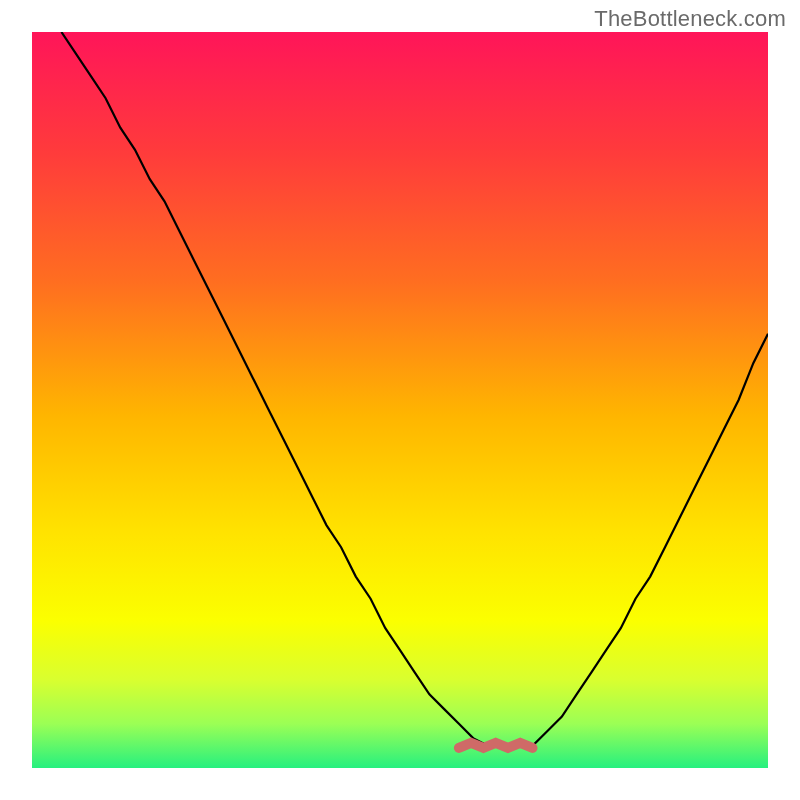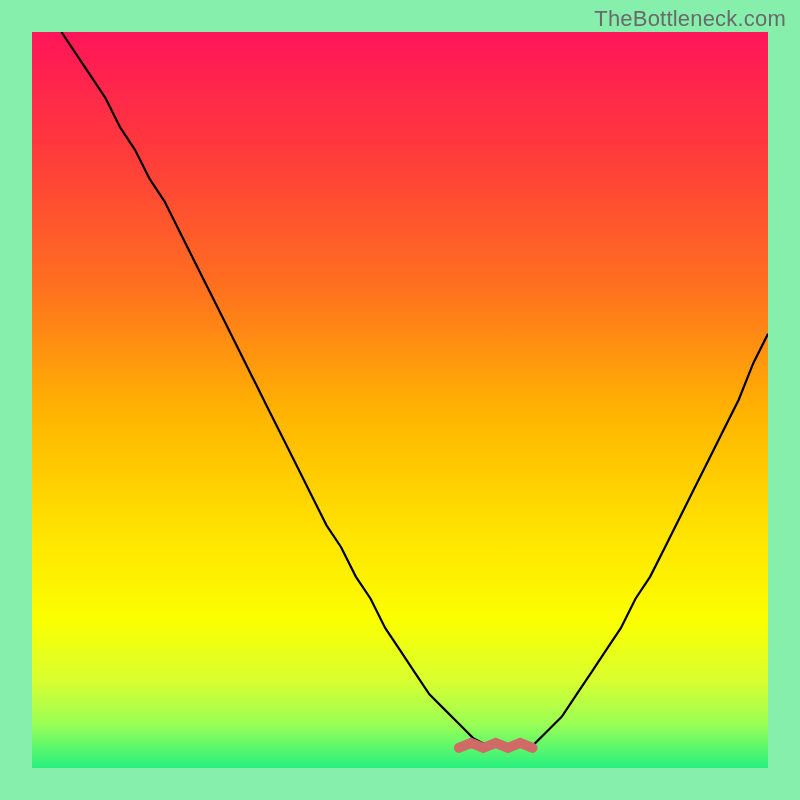--- a/index.html
+++ b/index.html
@@ -10,21 +10,21 @@
     background: #000;
     overflow: hidden;
     font-family: Arial, Helvetica, sans-serif;
   }
   .frame {
     position: absolute;
     left: 0;
     top: 0;
     width: 800px;
     height: 800px;
-    background: #86efac;
+    background: #ffffff;
   }
   .plot-area {
     position: absolute;
     left: 32px;
     top: 32px;
     width: 736px;
     height: 736px;
     overflow: hidden;
   }
   .gradient {

